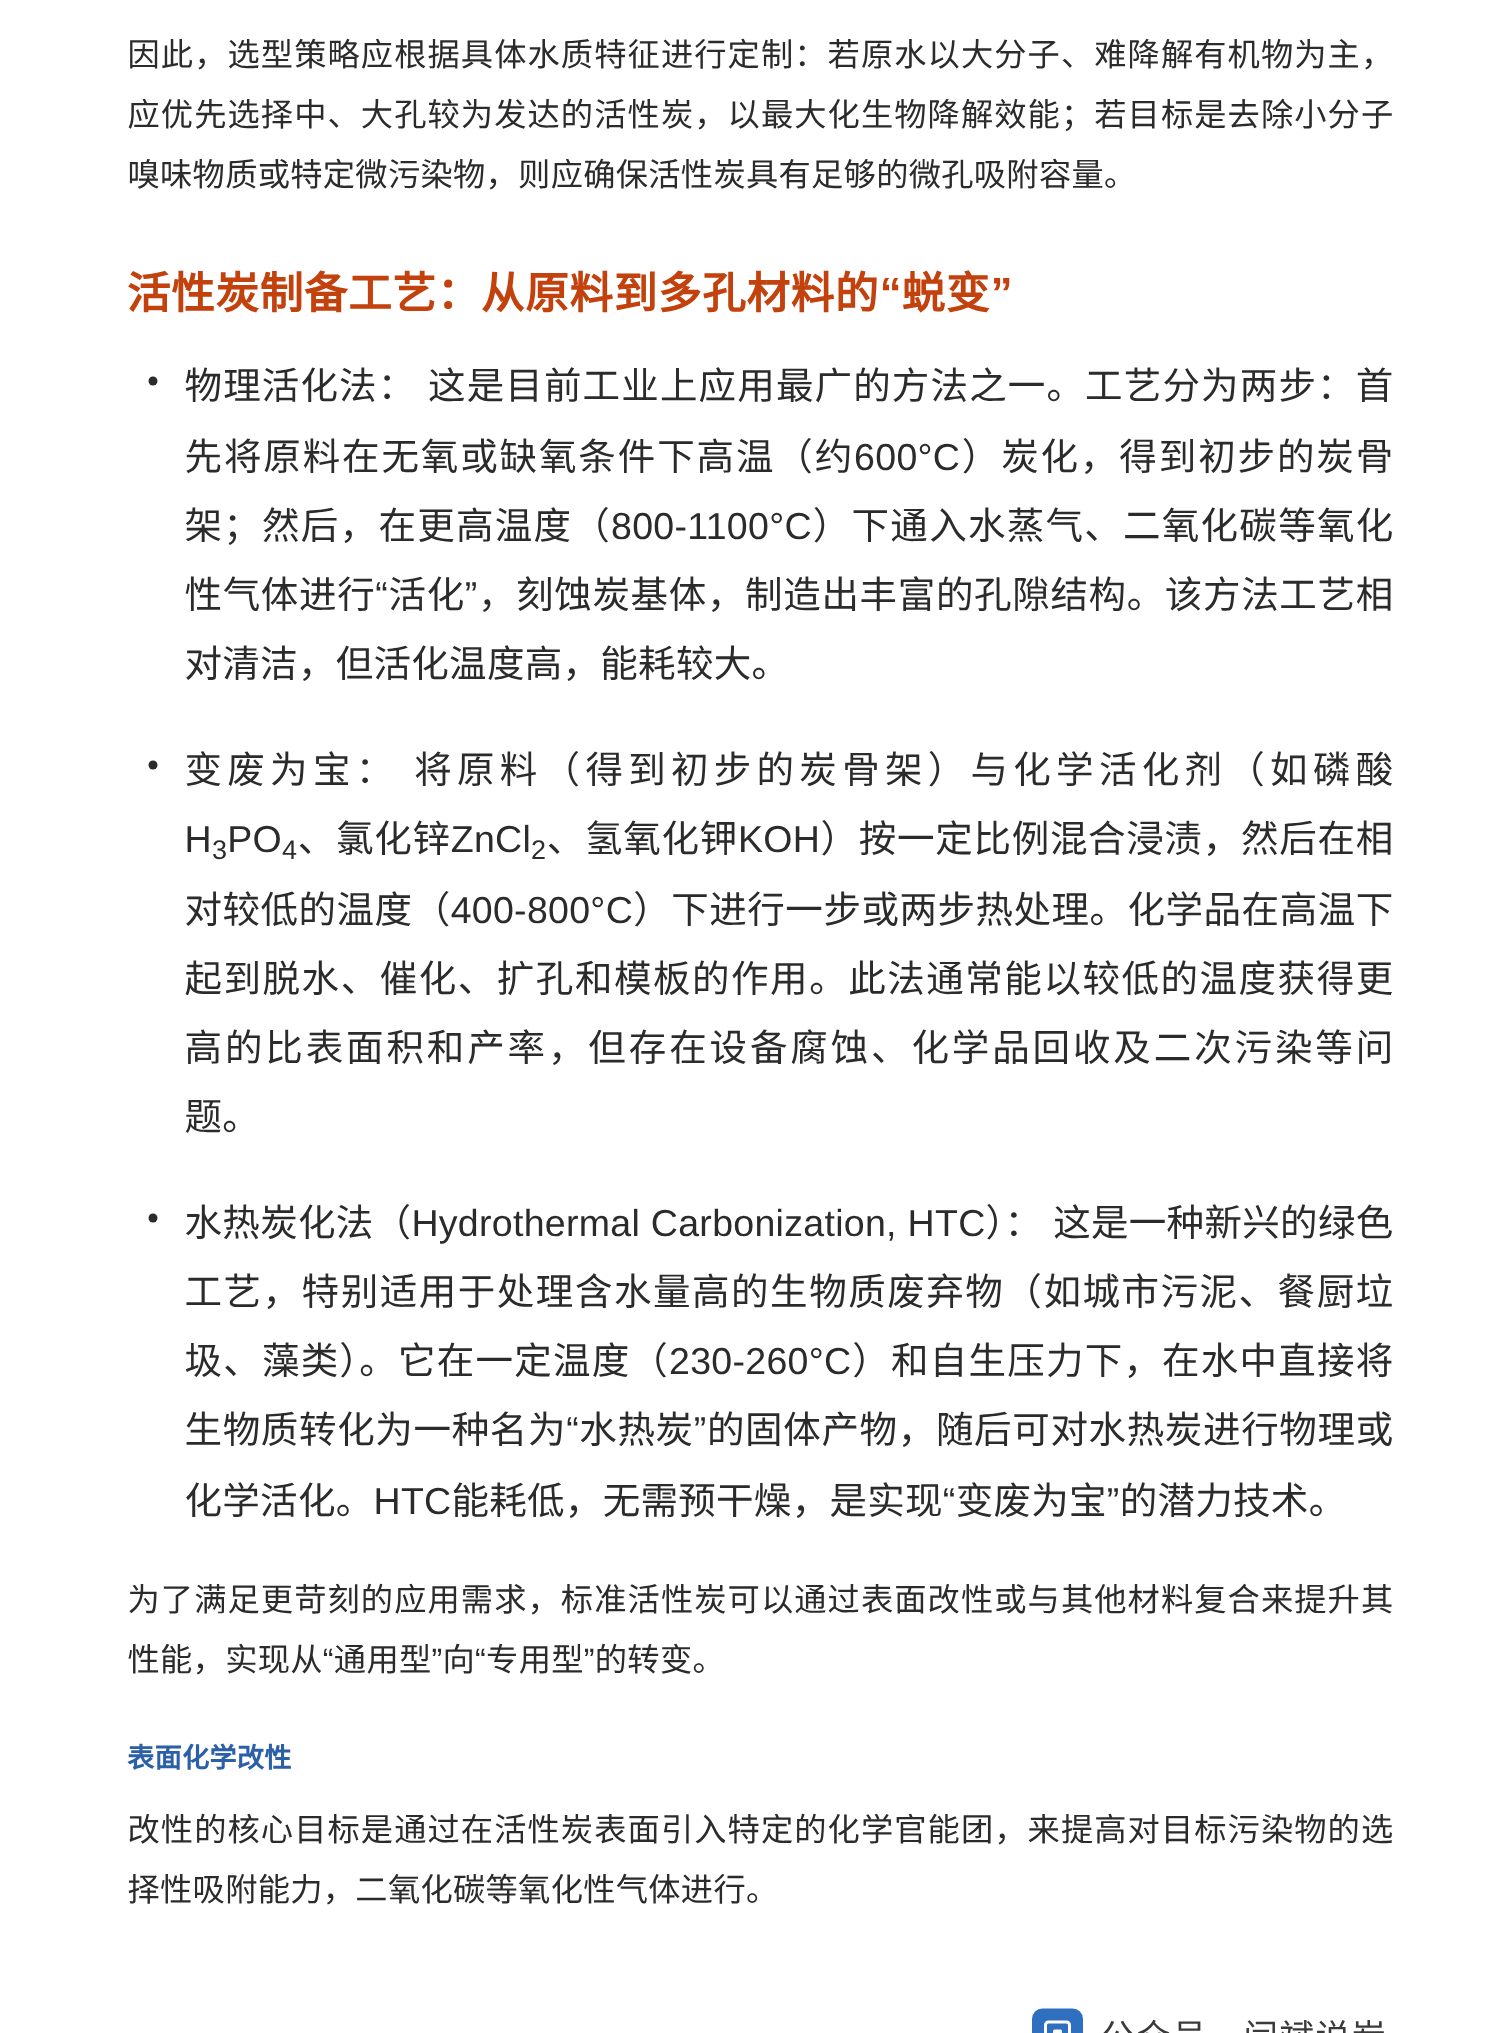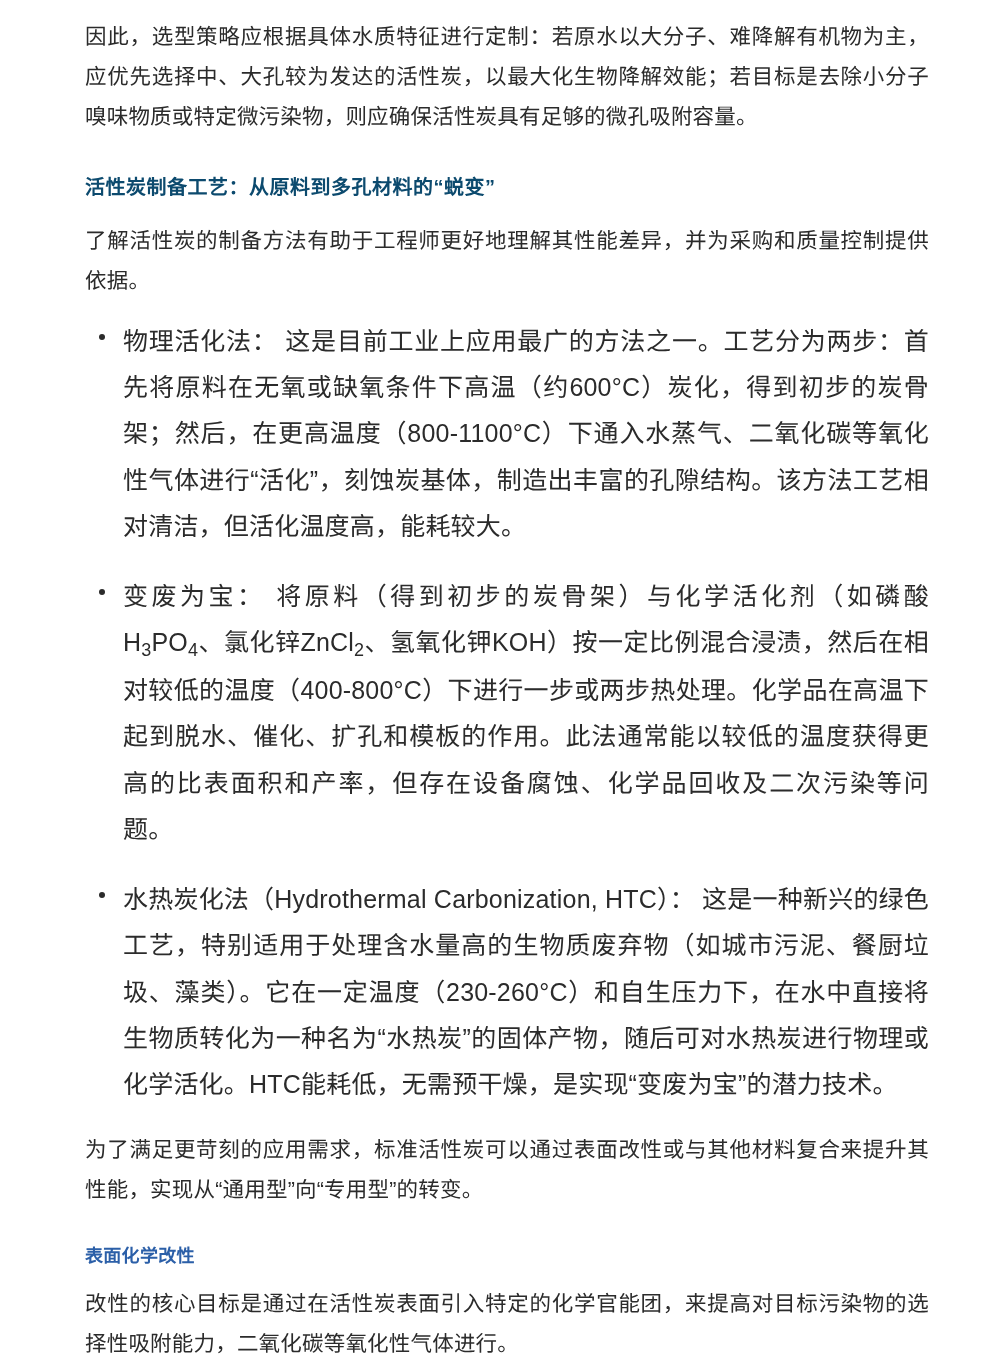--- a/index.html
+++ b/index.html
@@ -24,23 +24,23 @@
   }
   p.body-text {
     font-size: 21.5px;
     line-height: 1.85;
     color: #2b2b2b;
     margin: 0 0 16px 0;
     text-align: justify;
     letter-spacing: 0.2px;
   }
   h2.section-heading {
-    font-size: 20px;
+    font-size: 29px;
     font-weight: bold;
-    color: #0c4a6e;
+    color: #c2410c;
     margin: 34px 0 22px 0;
     letter-spacing: 0.5px;
   }
   h3.sub-heading {
     font-size: 18px;
     font-weight: bold;
     color: #2b5fa8;
     margin: 30px 0 18px 0;
     letter-spacing: 0.3px;
   }
@@ -121,21 +121,20 @@
 </style>
 </head>
 <body>
 
 <div class="page">
 
   <p class="body-text">因此，选型策略应根据具体水质特征进行定制：若原水以大分子、难降解有机物为主，应优先选择中、大孔较为发达的活性炭，以最大化生物降解效能；若目标是去除小分子嗅味物质或特定微污染物，则应确保活性炭具有足够的微孔吸附容量。</p>
 
   <h2 class="section-heading">活性炭制备工艺：从原料到多孔材料的“蜕变”</h2>
 
-  <p class="body-text">了解活性炭的制备方法有助于工程师更好地理解其性能差异，并为采购和质量控制提供依据。</p>
 
   <ul class="bullet-list">
 
     <li>
       <span class="dot"></span>
       <span class="li-term">物理活化法：</span><span> 这是目前工业上应用最广的方法之一。工艺分为两步：首先将原料在无氧或缺氧条件下高温（约600°C）炭化，得到初步的炭骨架；然后，在更高温度（800-1100°C）下通入水蒸气、二氧化碳等氧化性气体进行“活化”，刻蚀炭基体，制造出丰富的孔隙结构。该方法工艺相对清洁，但活化温度高，能耗较大。</span>
     </li>
 
     <li>
       <span class="dot"></span>

